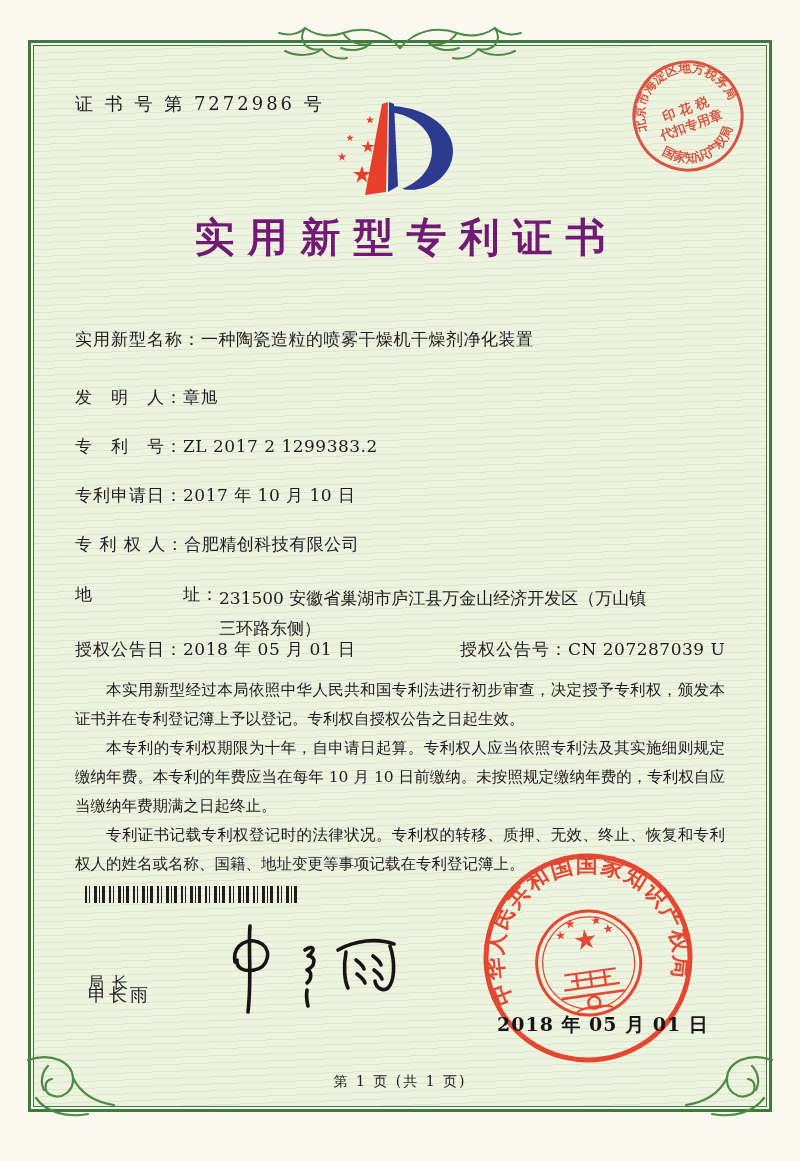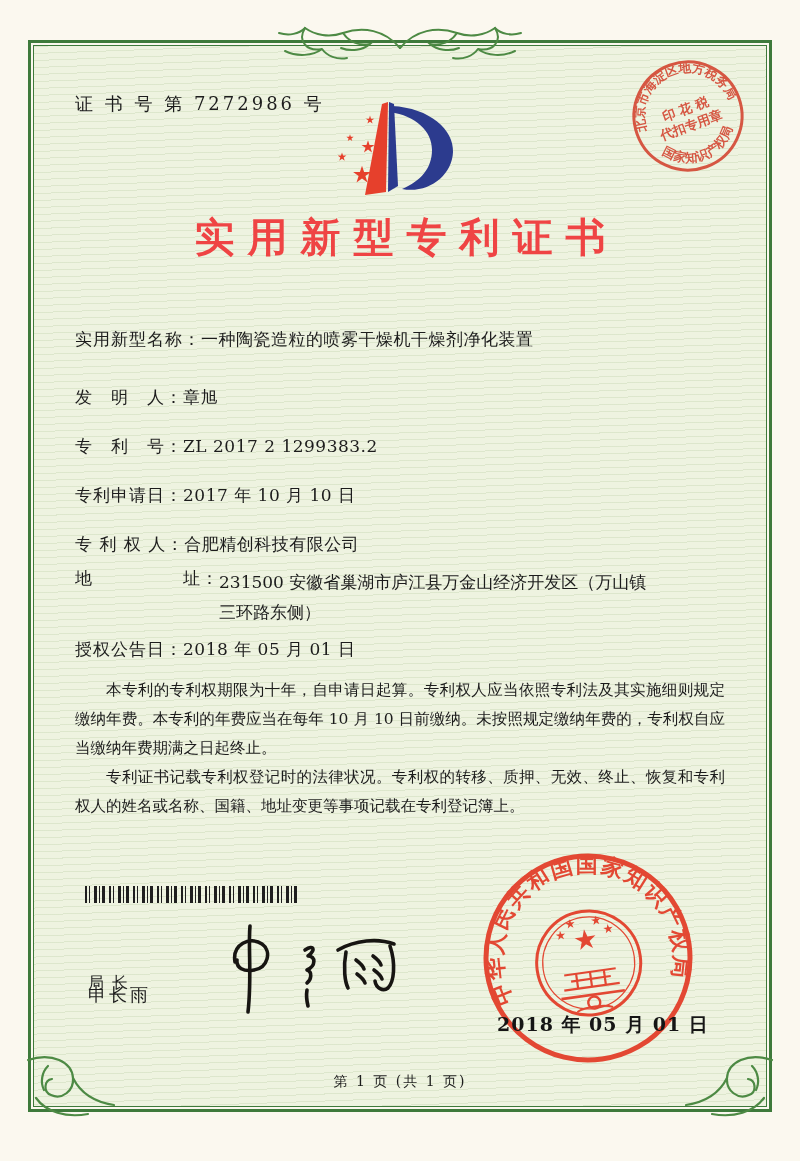--- a/index.html
+++ b/index.html
@@ -16,21 +16,21 @@
   .frame-inner{
     width:100%;height:100%;box-sizing:border-box;
     border:1.5px solid #3e7a3b;
     background:
       repeating-linear-gradient(178deg, rgba(130,165,100,0.16) 0 1px, rgba(255,255,255,0) 1px 7px),
       #eef3e0;
   }
   .abs{position:absolute;}
   .cert-no{left:75px;top:92px;font-size:18px;letter-spacing:3px;}
   .title{left:0;right:0;top:210px;text-align:center;font-size:40px;font-weight:bold;
-         letter-spacing:13px;padding-left:13px;color:#ef4444;}
+         letter-spacing:13px;padding-left:13px;color:#701a75;}
   .field{left:75px;width:655px;font-size:17px;white-space:nowrap;}
   .flabel{letter-spacing:1px;text-align:right;}
   .fvalue{letter-spacing:0.5px;}
   .addr-val{display:inline-block;vertical-align:top;white-space:normal;width:470px;line-height:30px;}
   .paras{left:75px;top:676px;width:650px;font-size:15.5px;line-height:29px;text-align:justify;}
   .paras p{margin:0;text-indent:2em;}
   .barcode{
     left:85px;top:886px;width:213px;height:17px;
     background:repeating-linear-gradient(90deg,
       #1f1f1f 0 2px, transparent 2px 4px,
@@ -134,30 +134,34 @@
 </div>
 <div class="abs field" style="top:435px">
   <span class="flabel">专　利　号：</span><span class="fvalue">ZL 2017 2 1299383.2</span>
 </div>
 <div class="abs field" style="top:484px">
   <span class="flabel">专利申请日：</span><span class="fvalue">2017 年 10 月 10 日</span>
 </div>
 <div class="abs field" style="top:533px">
   <span class="flabel">专 利 权 人：</span><span class="fvalue">合肥精创科技有限公司</span>
 </div>
-<div class="abs field" style="top:567px">
+<div class="abs field" style="top:583px">
   <span class="flabel">地　　　　　址：</span><span class="addr-val"><span>231500 安徽省巢湖市庐江县万金山经济开发区（万山镇</span><br><span>三环路东侧）</span></span>
 </div>
 <div class="abs field" style="top:638px">
   <span>
     <span class="flabel">授权公告日：</span><span class="fvalue">2018 年 05 月 01 日</span>
   </span>
+  <span style="position:absolute;left:385px">
+    <span class="flabel">授权公告号：</span><span class="fvalue">CN 207287039 U</span>
+  </span>
 </div>
 
 <div class="abs paras">
+  <p>本实用新型经过本局依照中华人民共和国专利法进行初步审查，决定授予专利权，颁发本证书并在专利登记簿上予以登记。专利权自授权公告之日起生效。</p>
   <p>本专利的专利权期限为十年，自申请日起算。专利权人应当依照专利法及其实施细则规定缴纳年费。本专利的年费应当在每年 10 月 10 日前缴纳。未按照规定缴纳年费的，专利权自应当缴纳年费期满之日起终止。</p>
   <p>专利证书记载专利权登记时的法律状况。专利权的转移、质押、无效、终止、恢复和专利权人的姓名或名称、国籍、地址变更等事项记载在专利登记簿上。</p>
 </div>
 
 <div class="abs barcode"></div>
 
 <div class="abs juzhang">局长</div>
 <div class="abs juname">申长雨</div>
 
 <svg class="abs" style="left:195px;top:920px" width="230" height="100" viewBox="0 0 200 100">

